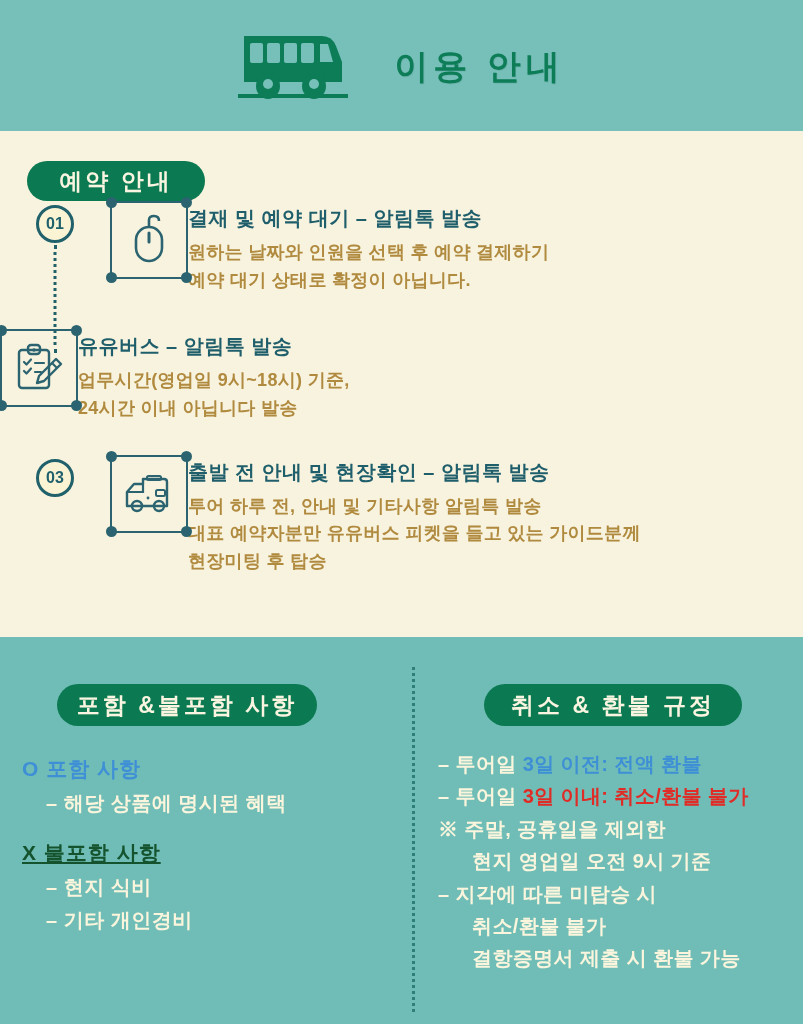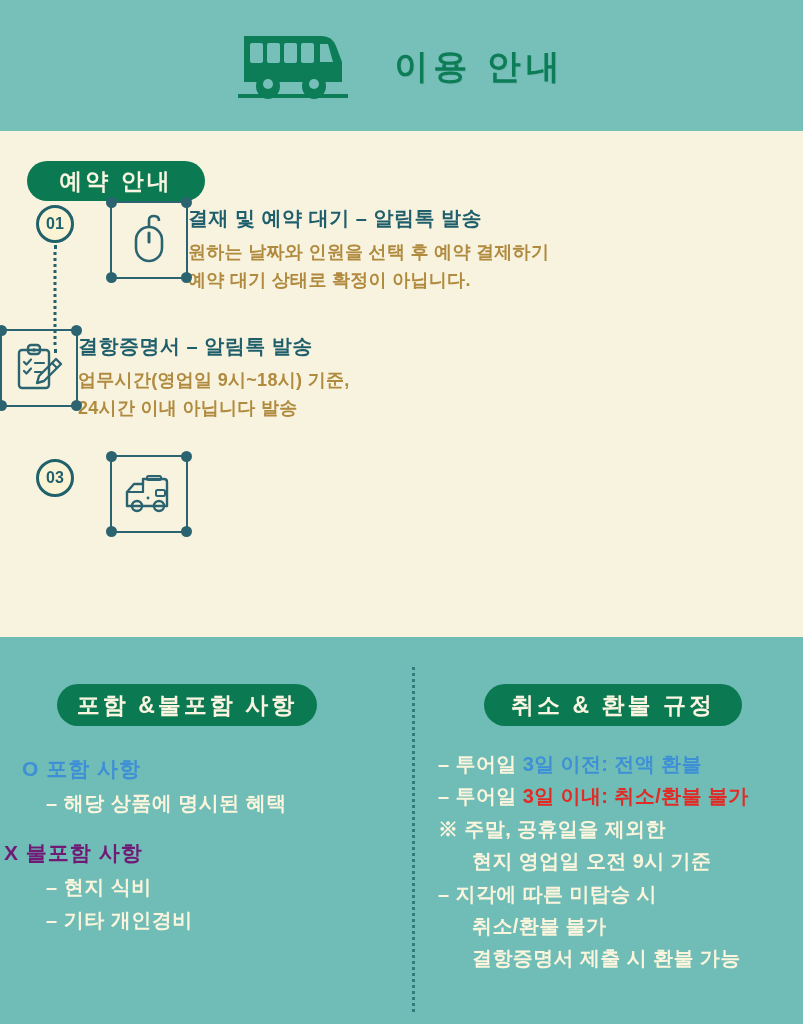--- a/index.html
+++ b/index.html
@@ -107,21 +107,21 @@
   }
 
   .col-left { position:absolute; left:0; top:755px; width:410px; }
   .col-right { position:absolute; left:420px; top:748px; width:383px; }
 
   .subhead {
     font-size:21px; font-weight:bold; letter-spacing:1px;
     margin-bottom:4px;
   }
   .subhead.blue { color:#3E8FD6; padding-left:22px; }
-  .subhead.red  { color:#701a75; padding-left:4px; }
+  .subhead.red  { color:#14532d; padding-left:22px;text-decoration:underline; }
   .bullet {
     font-size:20px; font-weight:bold; color:#FAF5DC;
     letter-spacing:.5px; line-height:1.62; padding-left:46px;
   }
   .gap { height:20px; }
 
   .rline {
     font-size:20px; font-weight:bold; color:#FAF5DC;
     letter-spacing:.4px; line-height:1.62; padding-left:18px;
   }
@@ -201,21 +201,21 @@
           <circle cx="21" cy="8" r="1.8" fill="#2B6470"></circle>
           <path d="M11 20 l2.5 2.5 l4.5-5" fill="none" stroke="#2B6470" stroke-width="2.2" stroke-linecap="round" stroke-linejoin="round"></path>
           <path d="M11 29 l2.5 2.5 l4.5-5" fill="none" stroke="#2B6470" stroke-width="2.2" stroke-linecap="round" stroke-linejoin="round"></path>
           <line x1="22" y1="21" x2="31" y2="21" stroke="#2B6470" stroke-width="2.2" stroke-linecap="round"></line>
           <line x1="22" y1="30" x2="28" y2="30" stroke="#2B6470" stroke-width="2.2" stroke-linecap="round"></line>
           <path d="M43 17 l5 5 l-17 17 l-7 2 l2-7 z" fill="none" stroke="#2B6470" stroke-width="2.4" stroke-linejoin="round"></path>
           <line x1="39" y1="21" x2="44" y2="26" stroke="#2B6470" stroke-width="2.1"></line>
         </svg>
       </div>
       <div class="step-text">
-        <div class="step-title">결항증명서 – 알림톡 발송</div>
+        <div class="step-title">유유버스 – 알림톡 발송</div>
         <div class="step-line">업무시간(영업일 9시~18시) 기준,</div>
         <div class="step-line">24시간 이내 아닙니다 발송</div>
       </div>
     </div>
 
     <div class="step step3">
       <div class="step-marker">
         <div class="num-circle">03</div>
       </div>
       <div class="icon-frame">
@@ -226,20 +226,26 @@
         <svg width="52" height="52" viewBox="0 0 52 52">
           <path d="M4 24 l7-8 h9 v-5 h21 q3 0 3 3 v24 h-40 z" fill="none" stroke="#2B6470" stroke-width="2.4" stroke-linejoin="round"></path>
           <path d="M20 16 v8 h-16" fill="none" stroke="#2B6470" stroke-width="2.2"></path>
           <rect x="24" y="8" width="14" height="4" rx="1.5" fill="none" stroke="#2B6470" stroke-width="2"></rect>
           <rect x="33" y="22" width="9" height="6" rx="1.5" fill="none" stroke="#2B6470" stroke-width="2"></rect>
           <circle cx="14" cy="38" r="5" fill="none" stroke="#2B6470" stroke-width="2.4"></circle>
           <circle cx="36" cy="38" r="5" fill="none" stroke="#2B6470" stroke-width="2.4"></circle>
           <circle cx="25" cy="30" r="1.4" fill="#2B6470"></circle>
         </svg>
       </div>
+      <div class="step-text">
+        <div class="step-title">출발 전 안내 및 현장확인 – 알림톡 발송</div>
+        <div class="step-line">투어 하루 전, 안내 및 기타사항 알림특 발송</div>
+        <div class="step-line">대표 예약자분만 유유버스 피켓을 들고 있는 가이드분께</div>
+        <div class="step-line">현장미팅 후 탑승</div>
+      </div>
     </div>
   </div>
 
   <div class="bottom">
     <div class="divider"></div>
   </div>
 
   <div class="pill pill-include">포함 &amp;불포함 사항</div>
   <div class="pill pill-cancel">취소 &amp; 환불 규정</div>
 

